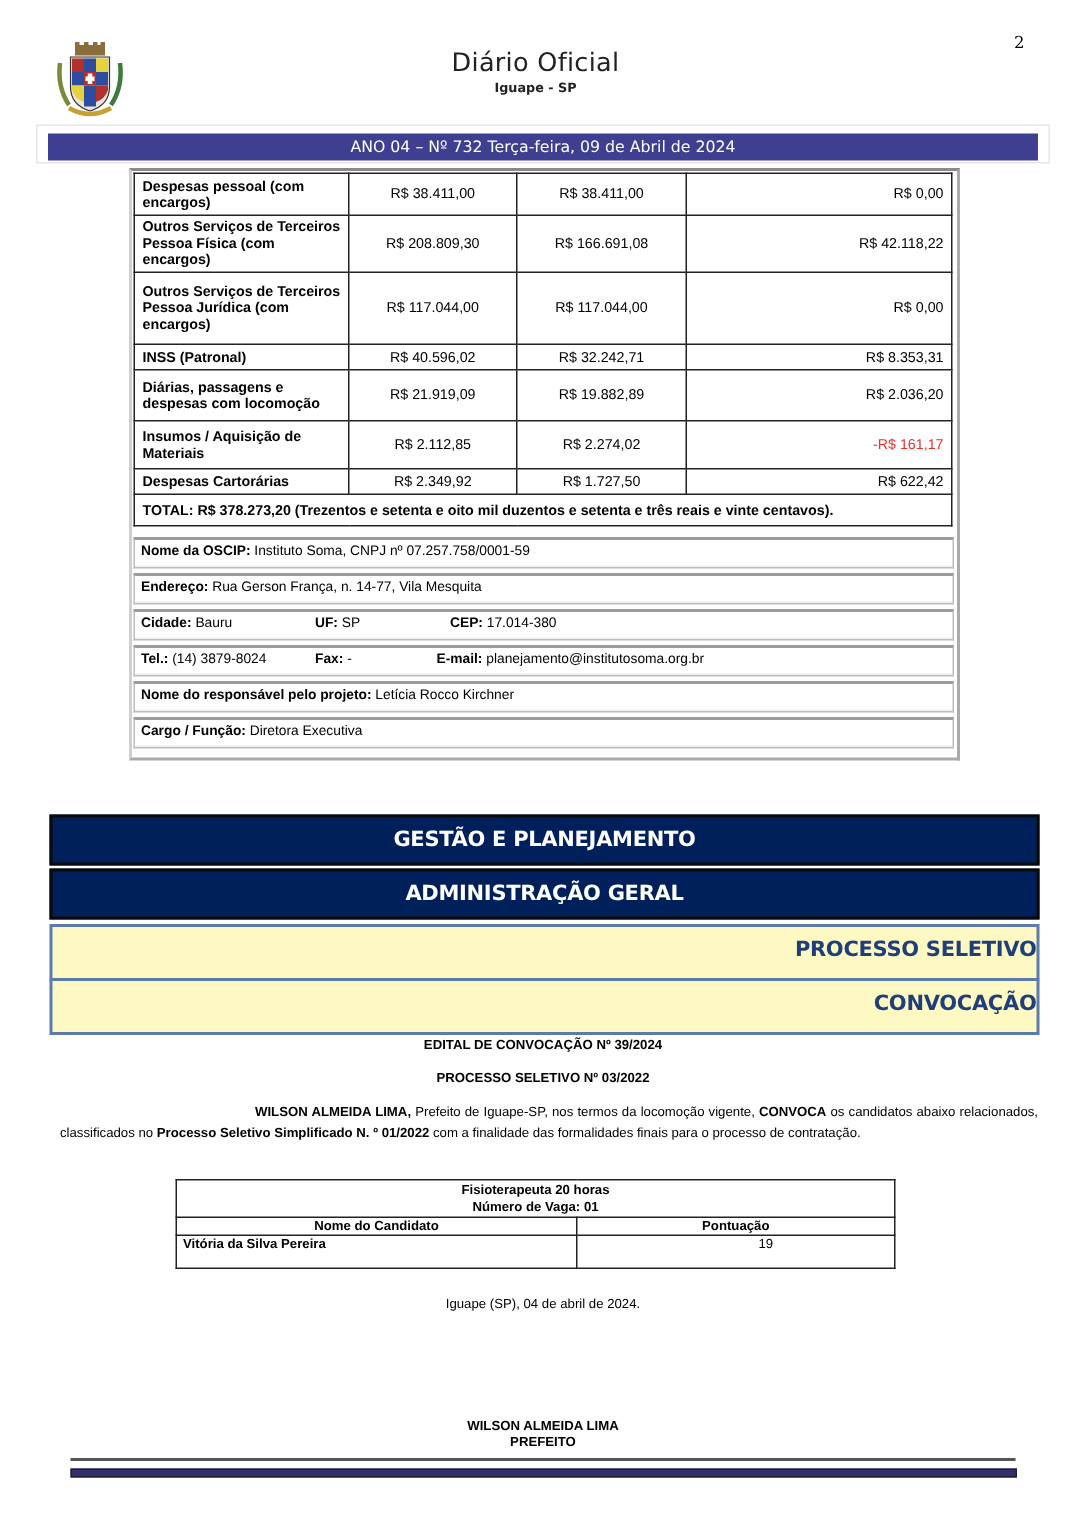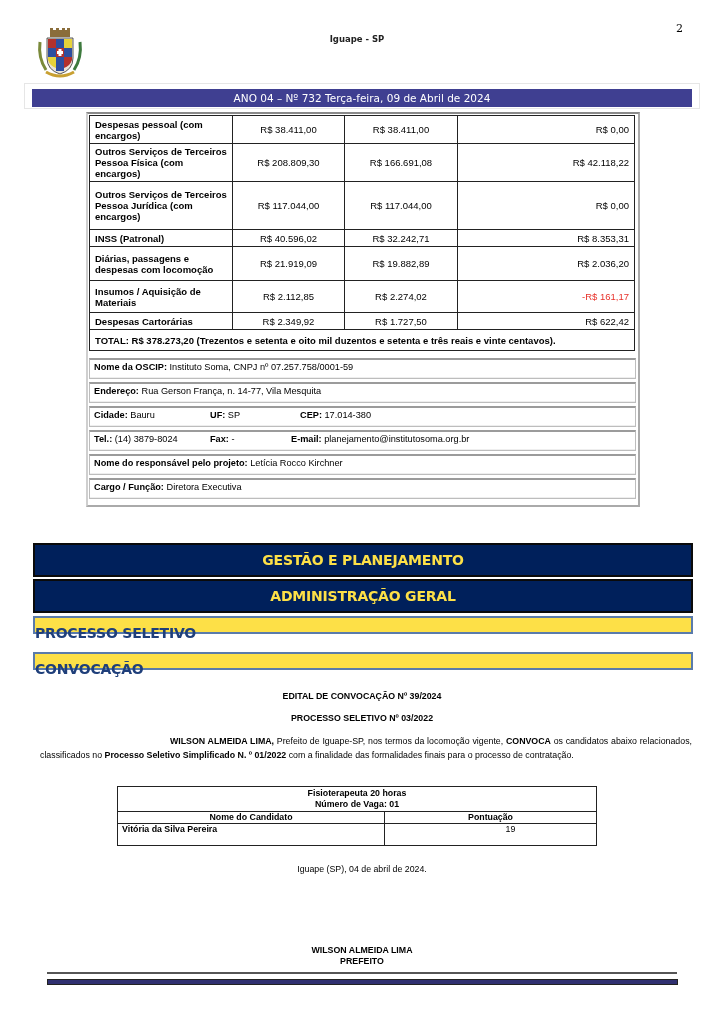--- a/index.html
+++ b/index.html
@@ -29,23 +29,23 @@
   table.budget td.neg { color: #e8312a; }
   table.budget td.total { font-weight: bold; font-size: 9.5px; padding: 4px 5px; }
 
   .info-row { position: absolute; left: 89px; width: 547px; height: 21px; border: 1px solid #bdbdbd; border-top: 2px solid #9b9b9b; background: #fff;
     font-size: 9.2px; padding: 2px 4px; box-shadow: inset 0 -1px 0 #eee; }
   .info-row b { font-weight: bold; }
   .inline-field { display: inline-block; }
 
   
   .sec-dark { position: absolute; left: 33px; width: 660px; height: 34px; background: #00205b; border: 2px solid #0a0a0a;
-    color: #fde047; font-family: "DejaVu Sans", sans-serif; font-weight: bold; font-size: 14px; text-align: center; line-height: 30px; letter-spacing: -0.2px; }
-  .sec-light { position: absolute; left: 33px; width: 660px; height: 18px; background: #fde047; border: 2px solid #5a7bab;
-    color: #1f3f7a; font-family: "DejaVu Sans", sans-serif; font-weight: bold; font-size: 14px; text-align: left; line-height: 30px; letter-spacing: -0.2px; }
+    color: #ffffff; font-family: "DejaVu Sans", sans-serif; font-weight: bold; font-size: 14px; text-align: center; line-height: 30px; letter-spacing: -0.2px; }
+  .sec-light { position: absolute; left: 33px; width: 660px; height: 38px; background: #fef9c3; border: 2px solid #5a7bab;
+    color: #1f3f7a; font-family: "DejaVu Sans", sans-serif; font-weight: bold; font-size: 14px; text-align: right; line-height: 30px; letter-spacing: -0.2px; }
 
   .center-bold { position: absolute; left: 0; width: 724px; text-align: center; font-weight: bold; font-size: 8.8px; }
 
   .body-text { position: absolute; left: 40px; top: 734px; width: 652px; font-size: 8.8px; line-height: 14px; text-align: justify; text-align-last: left; }
   .body-text .indent { display: inline-block; width: 130px; }
 
   table.cand { position: absolute; left: 117px; top: 786px; width: 480px; border-collapse: collapse; font-size: 8.8px; }
   table.cand td { border: 1px solid #222; padding: 0 4px; }
   table.cand td.head { text-align: center; font-weight: bold; line-height: 11px; padding: 1px 4px; }
   table.cand td.colh { text-align: center; font-weight: bold; line-height: 11px; }
@@ -82,20 +82,21 @@
       <rect x="21" y="23" width="6" height="3" fill="#fff"></rect>
     <rect x="28" y="20" width="8" height="9" fill="#2d4ea0"></rect>
     <path d="M12 29 H20 V40 Q14 38 12 32 Z" fill="#e6d23a"></path>
     <rect x="20" y="29" width="8" height="14" fill="#2d4ea0"></rect>
     <path d="M28 29 H36 V32 Q34 38 28 40 Z" fill="#b3312c"></path>
     <path d="M10 44 Q24 52 38 44" stroke="#c8a032" stroke-width="3" fill="none"></path>
   </svg>
 </div>
 
 <div class="title-block">
+  <div class="title-main">Diário Oficial</div>
   <div class="title-sub">Iguape - SP</div>
 </div>
 
 <div class="header-frame"></div>
 <div class="header-bar">ANO 04 – Nº 732  Terça-feira, 09 de Abril de 2024</div>
 
 <div class="budget-wrap"></div>
 <table class="budget">
   <tbody>
       <tr style="height:28px">

